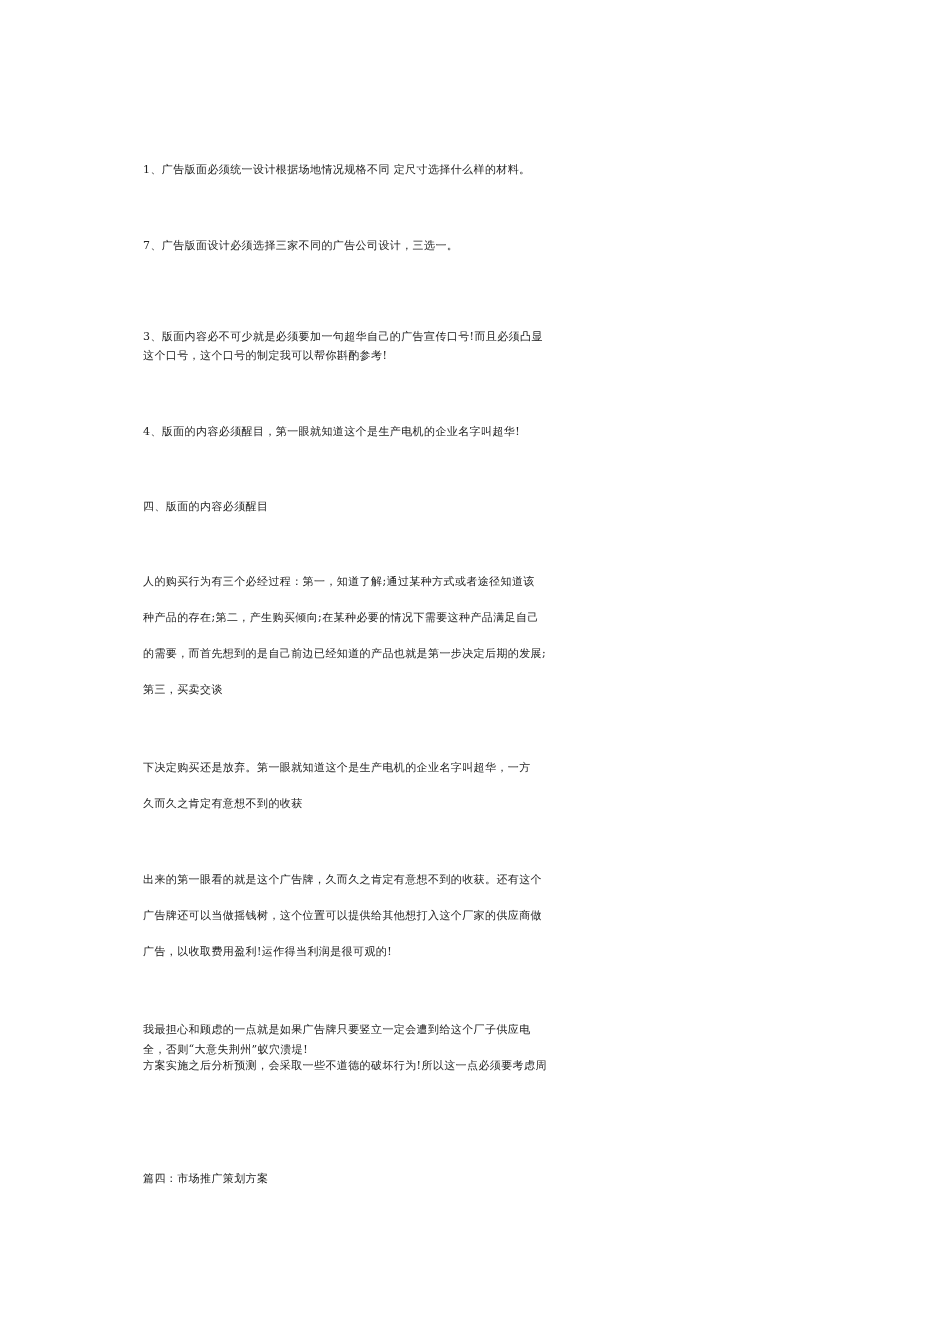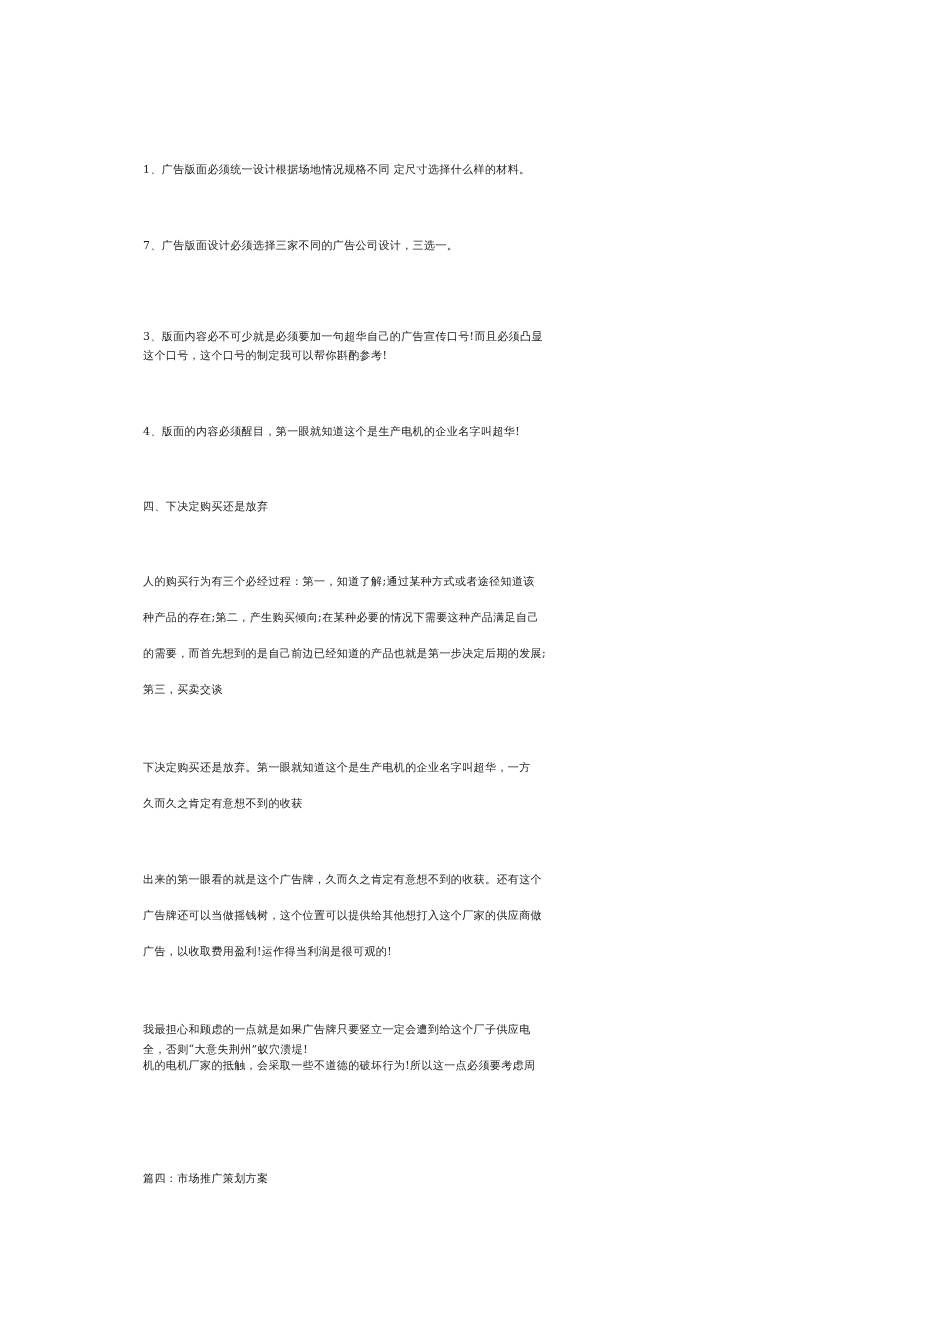--- a/index.html
+++ b/index.html
@@ -10,27 +10,27 @@
 </style>
 </head>
 <body>
 
 <div class="page">
   <div class="line" style="top:158px">1、广告版面必须统一设计根据场地情况规格不同 定尺寸选择什么样的材料。</div>
   <div class="line" style="top:234px">7、广告版面设计必须选择三家不同的广告公司设计，三选一。</div>
   <div class="line" style="top:325px">3、版面内容必不可少就是必须要加一句超华自己的广告宣传口号!而且必须凸显</div>
   <div class="line" style="top:344px">这个口号，这个口号的制定我可以帮你斟酌参考!</div>
   <div class="line" style="top:420px">4、版面的内容必须醒目，第一眼就知道这个是生产电机的企业名字叫超华!</div>
-  <div class="line" style="top:495px">四、下决定购买还是放弃</div>
+  <div class="line" style="top:495px">四、版面的内容必须醒目</div>
   <div class="line" style="top:570px">人的购买行为有三个必经过程：第一，知道了解;通过某种方式或者途径知道该</div>
   <div class="line" style="top:606px">种产品的存在;第二，产生购买倾向;在某种必要的情况下需要这种产品满足自己</div>
   <div class="line" style="top:642px">的需要，而首先想到的是自己前边已经知道的产品也就是第一步决定后期的发展;</div>
   <div class="line" style="top:678px">第三，买卖交谈</div>
   <div class="line" style="top:756px">下决定购买还是放弃。第一眼就知道这个是生产电机的企业名字叫超华，一方</div>
   <div class="line" style="top:792px">久而久之肯定有意想不到的收获</div>
   <div class="line" style="top:868px">出来的第一眼看的就是这个广告牌，久而久之肯定有意想不到的收获。还有这个</div>
   <div class="line" style="top:904px">广告牌还可以当做摇钱树，这个位置可以提供给其他想打入这个厂家的供应商做</div>
   <div class="line" style="top:940px">广告，以收取费用盈利!运作得当利润是很可观的!</div>
   <div class="line" style="top:1018px">我最担心和顾虑的一点就是如果广告牌只要竖立一定会遭到给这个厂子供应电</div>
-  <div class="line" style="top:1054px">机的电机厂家的抵触，会采取一些不道德的破坏行为!所以这一点必须要考虑周</div>
+  <div class="line" style="top:1054px">方案实施之后分析预测，会采取一些不道德的破坏行为!所以这一点必须要考虑周</div>
   <div class="line" style="top:1038px">全，否则“大意失荆州”蚁穴溃堤!</div>
   <div class="line" style="top:1167px">篇四：市场推广策划方案</div>
 </div>
 
 </body></html>

